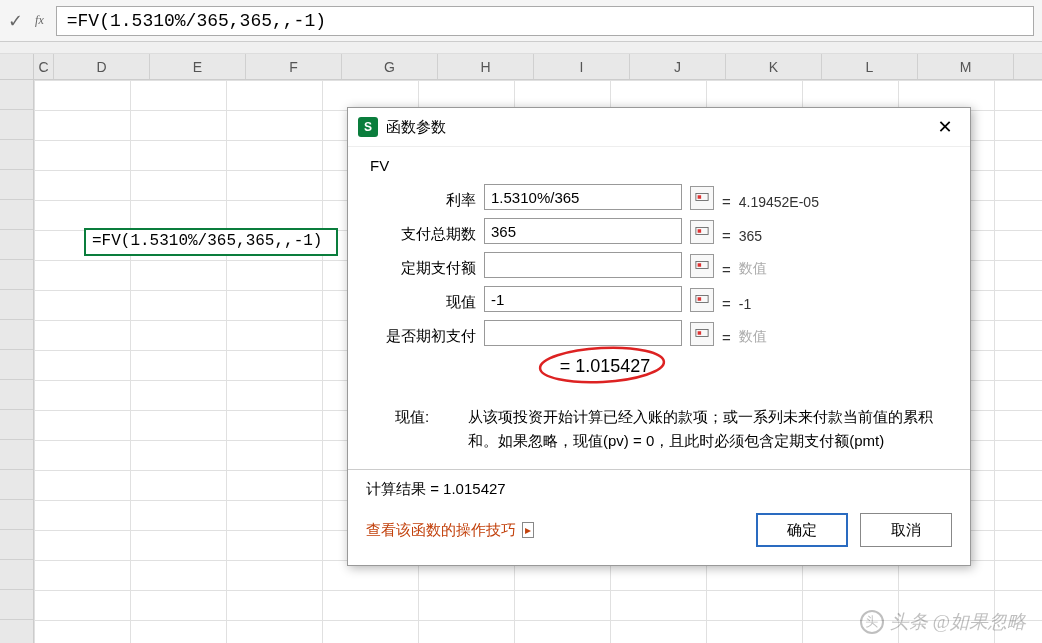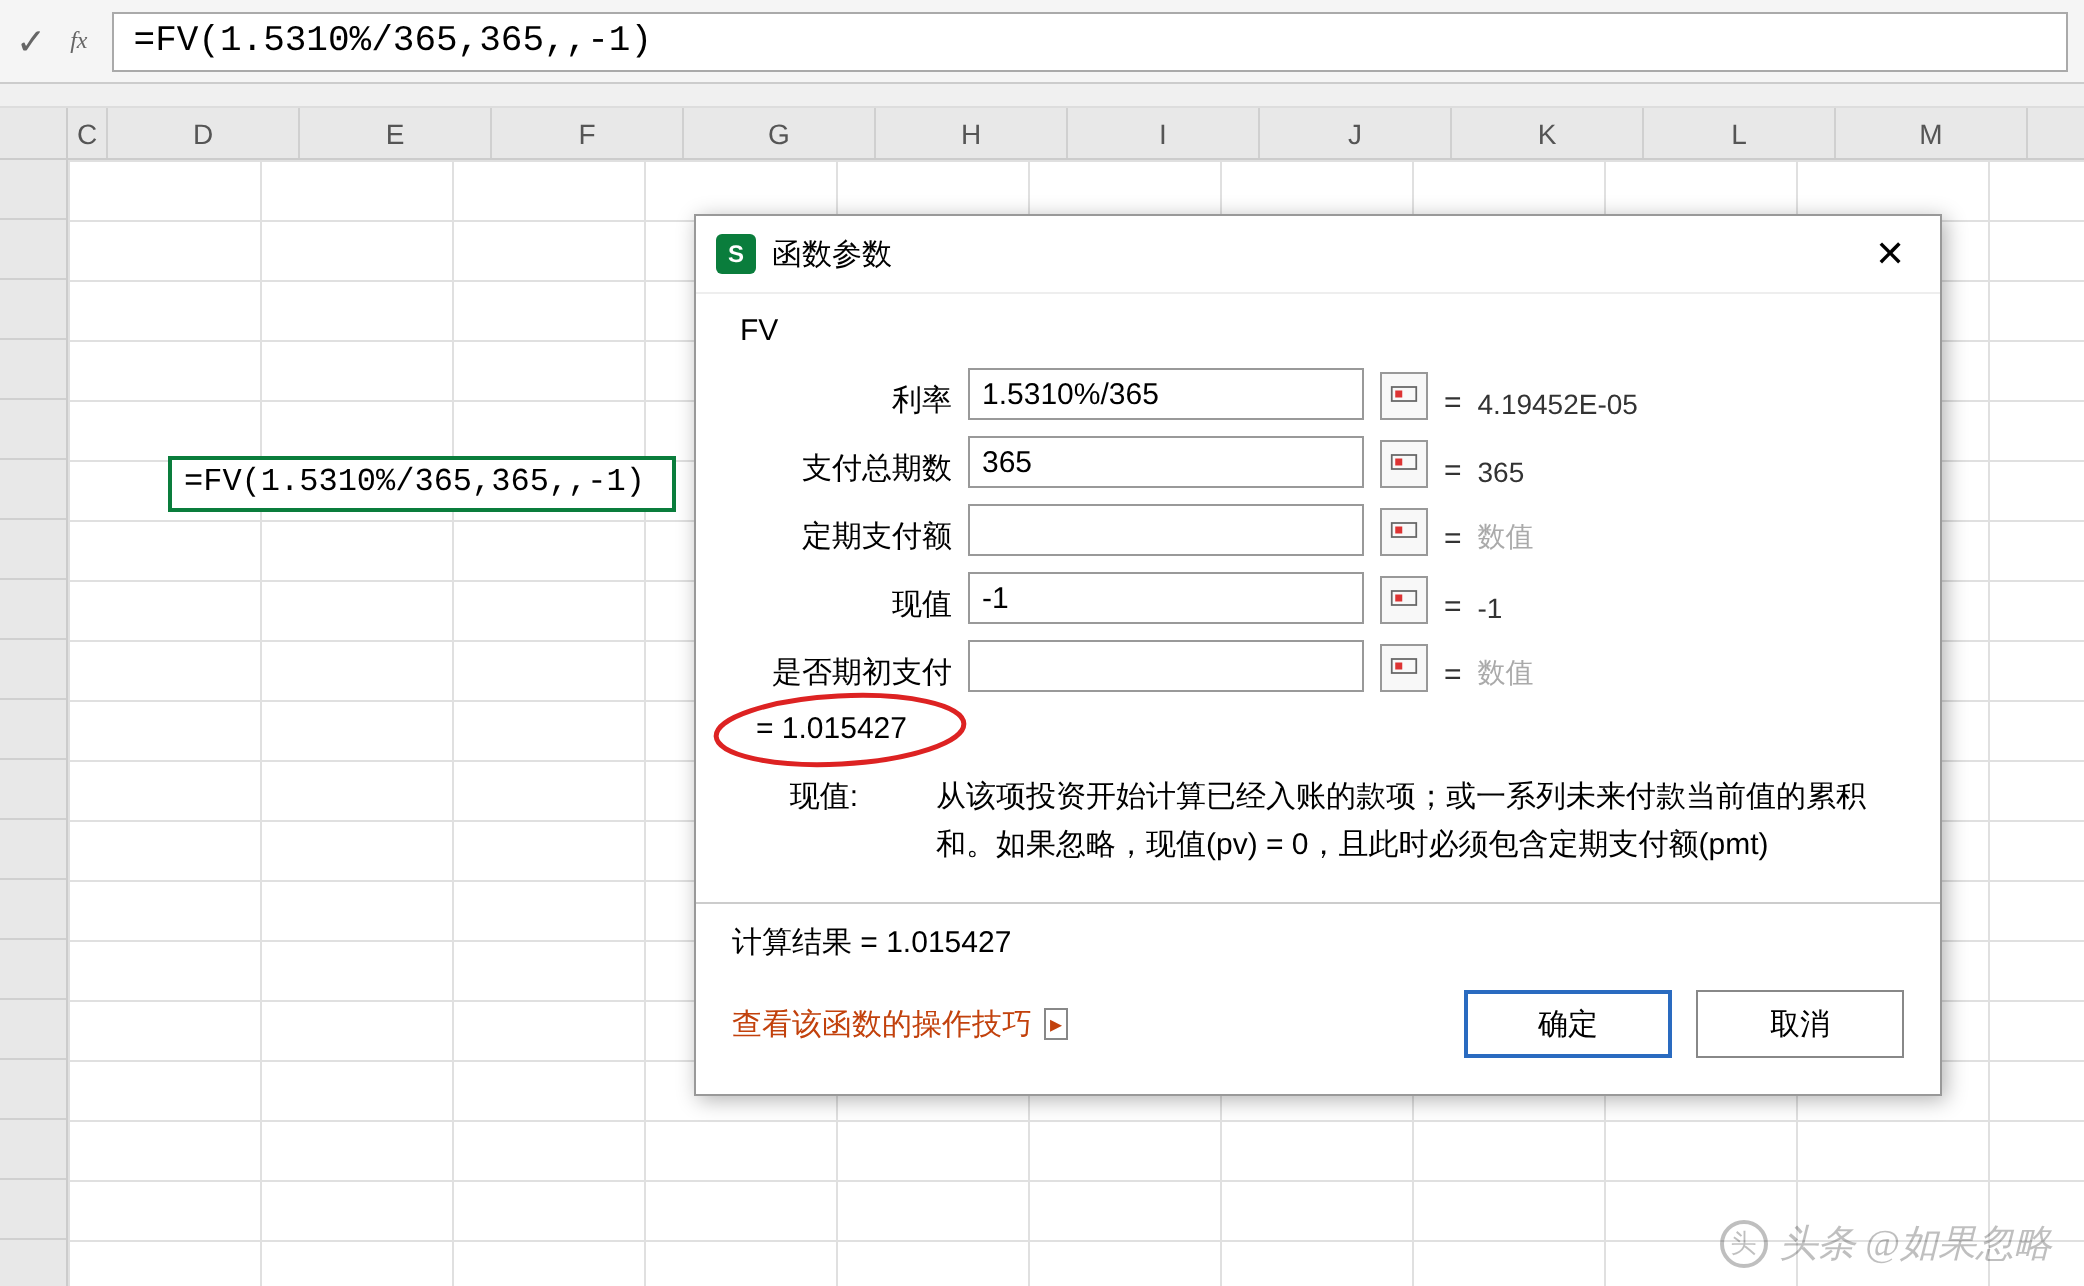--- a/index.html
+++ b/index.html
@@ -134,21 +134,21 @@
       border: 1px solid #999;
       display: flex; align-items: center; justify-content: center;
       cursor: pointer;
       background: #f8f8f8;
     }
     .ref-picker svg { width: 14px; height: 14px; }
     .eq { color: #333; font-size: 15px; }
     .param-result { font-size: 14px; color: #333; }
     .param-result.placeholder { color: #aaa; }
     
-    .result-row { text-align: left; padding-right: 108px; margin: 8px 0 12px 0; font-size: 15px; }
+    .result-row { text-align: center; padding-right: 108px; margin: 8px 0 26px 0; font-size: 18px; }
     .circled {
       position: relative;
       display: inline-block;
       padding: 2px 12px;
     }
     .red-oval {
       position: absolute;
       left: -18px; top: -10px;
       width: 150px; height: 42px;
       pointer-events: none;
@@ -170,21 +170,21 @@
     
     .dialog-footer {
       display: flex;
       justify-content: space-between;
       align-items: center;
     }
     .help-link { color: #c2410c; font-size: 15px; cursor: pointer; display: flex; align-items: center; gap: 6px; }
     .help-link-icon { font-size: 12px; border: 1px solid #888; padding: 0 2px; }
     .buttons { display: flex; gap: 12px; }
     .btn {
-      width: 104px; height: 34px;
+      width: 92px; height: 34px;
       border: 1px solid #888;
       background: #fff;
       font-size: 15px;
       cursor: pointer;
       font-family: inherit;
     }
     .btn-primary { border: 2px solid #2a6bc0; }
     
     .watermark {
       position: absolute;

